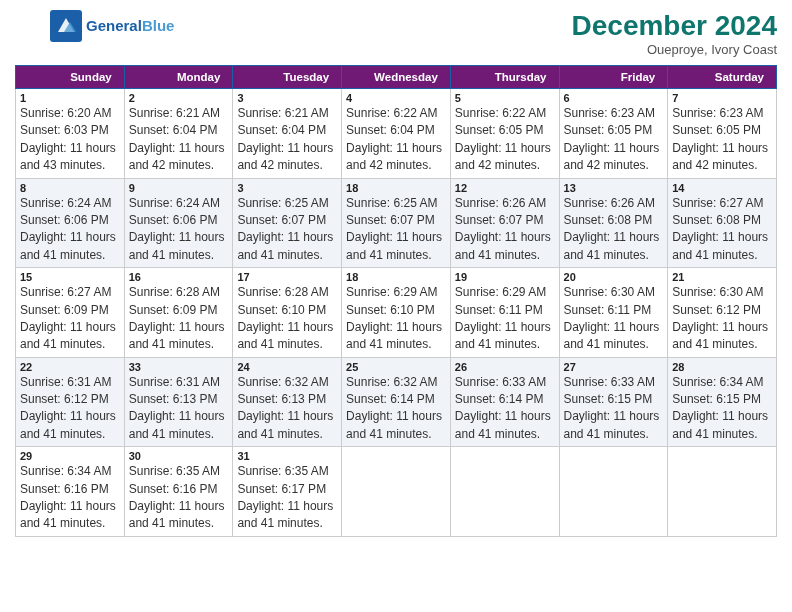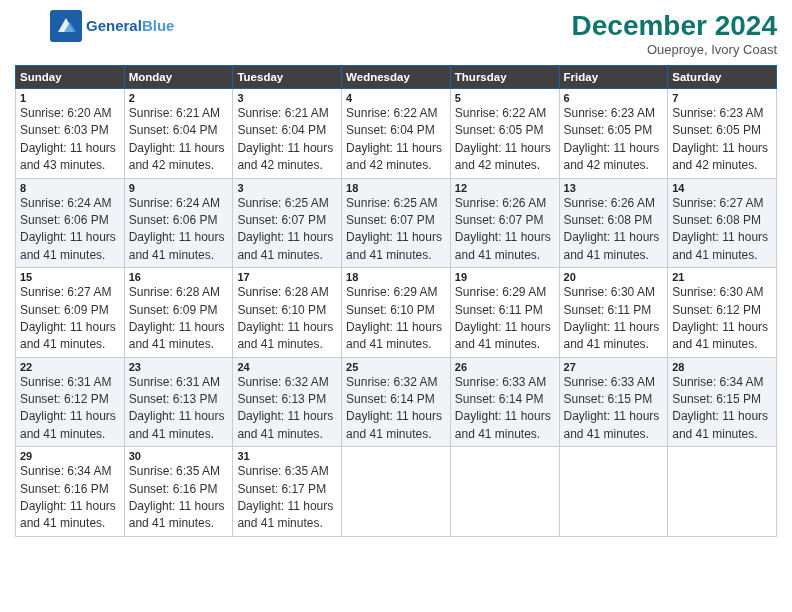--- a/index.html
+++ b/index.html
@@ -44,26 +44,26 @@
     .location {
       font-size: 13px;
       color: #555;
     }
     .calendar {
       width: 100%;
       border-collapse: collapse;
       table-layout: fixed;
     }
     .calendar th {
-      background: #404040;
+      background: #701a75;
       color: #fff;
       font-size: 11.5px;
       font-weight: bold;
-      padding: 5px 4px;
-      text-align: left;
+      padding: 5px 12px;
+      text-align: right;
       border: 1px solid #1a5fa8;
     }
     .calendar td {
       vertical-align: top;
       border: 1px solid #ccc;
       padding: 3px 4px;
       font-size: 8.5px;
       color: #222;
       background: #fff;
       height: 82px;
@@ -279,21 +279,21 @@
         </tr>
         <tr>
           <td>
             <span class="day-number">22</span>
             <div class="day-info" style="white-space: pre-line;">Sunrise: 6:31 AM
 Sunset: 6:12 PM
 Daylight: 11 hours
 and 41 minutes.</div>
           </td>
           <td>
-            <span class="day-number">23</span>
+            <span class="day-number">33</span>
             <div class="day-info" style="white-space: pre-line;">Sunrise: 6:31 AM
 Sunset: 6:13 PM
 Daylight: 11 hours
 and 41 minutes.</div>
           </td>
           <td>
             <span class="day-number">24</span>
             <div class="day-info" style="white-space: pre-line;">Sunrise: 6:32 AM
 Sunset: 6:13 PM
 Daylight: 11 hours

